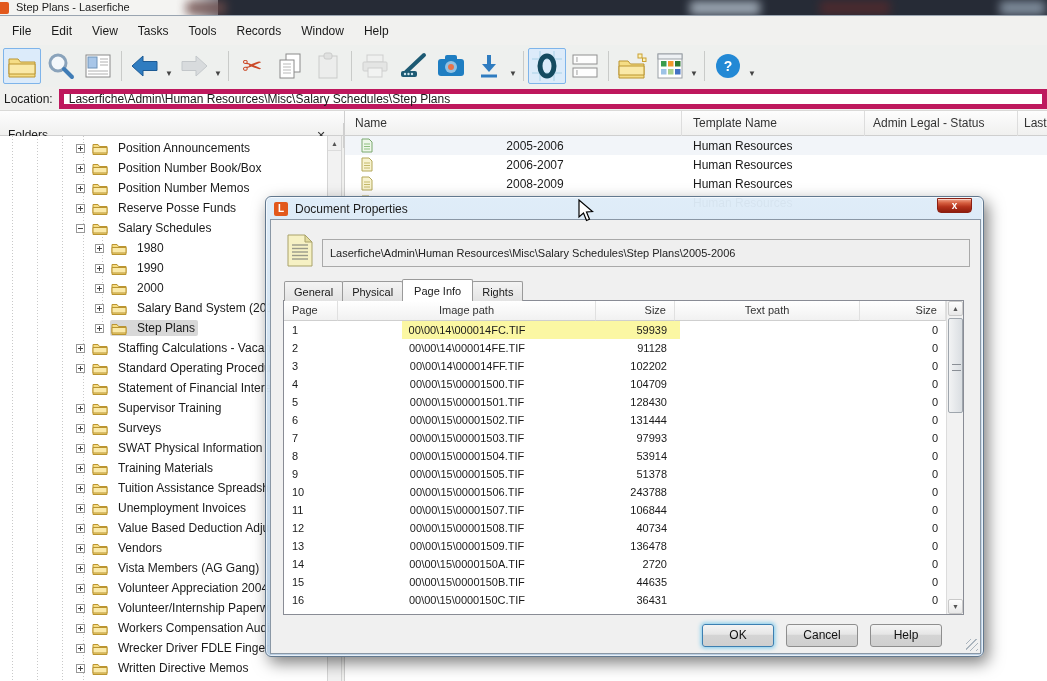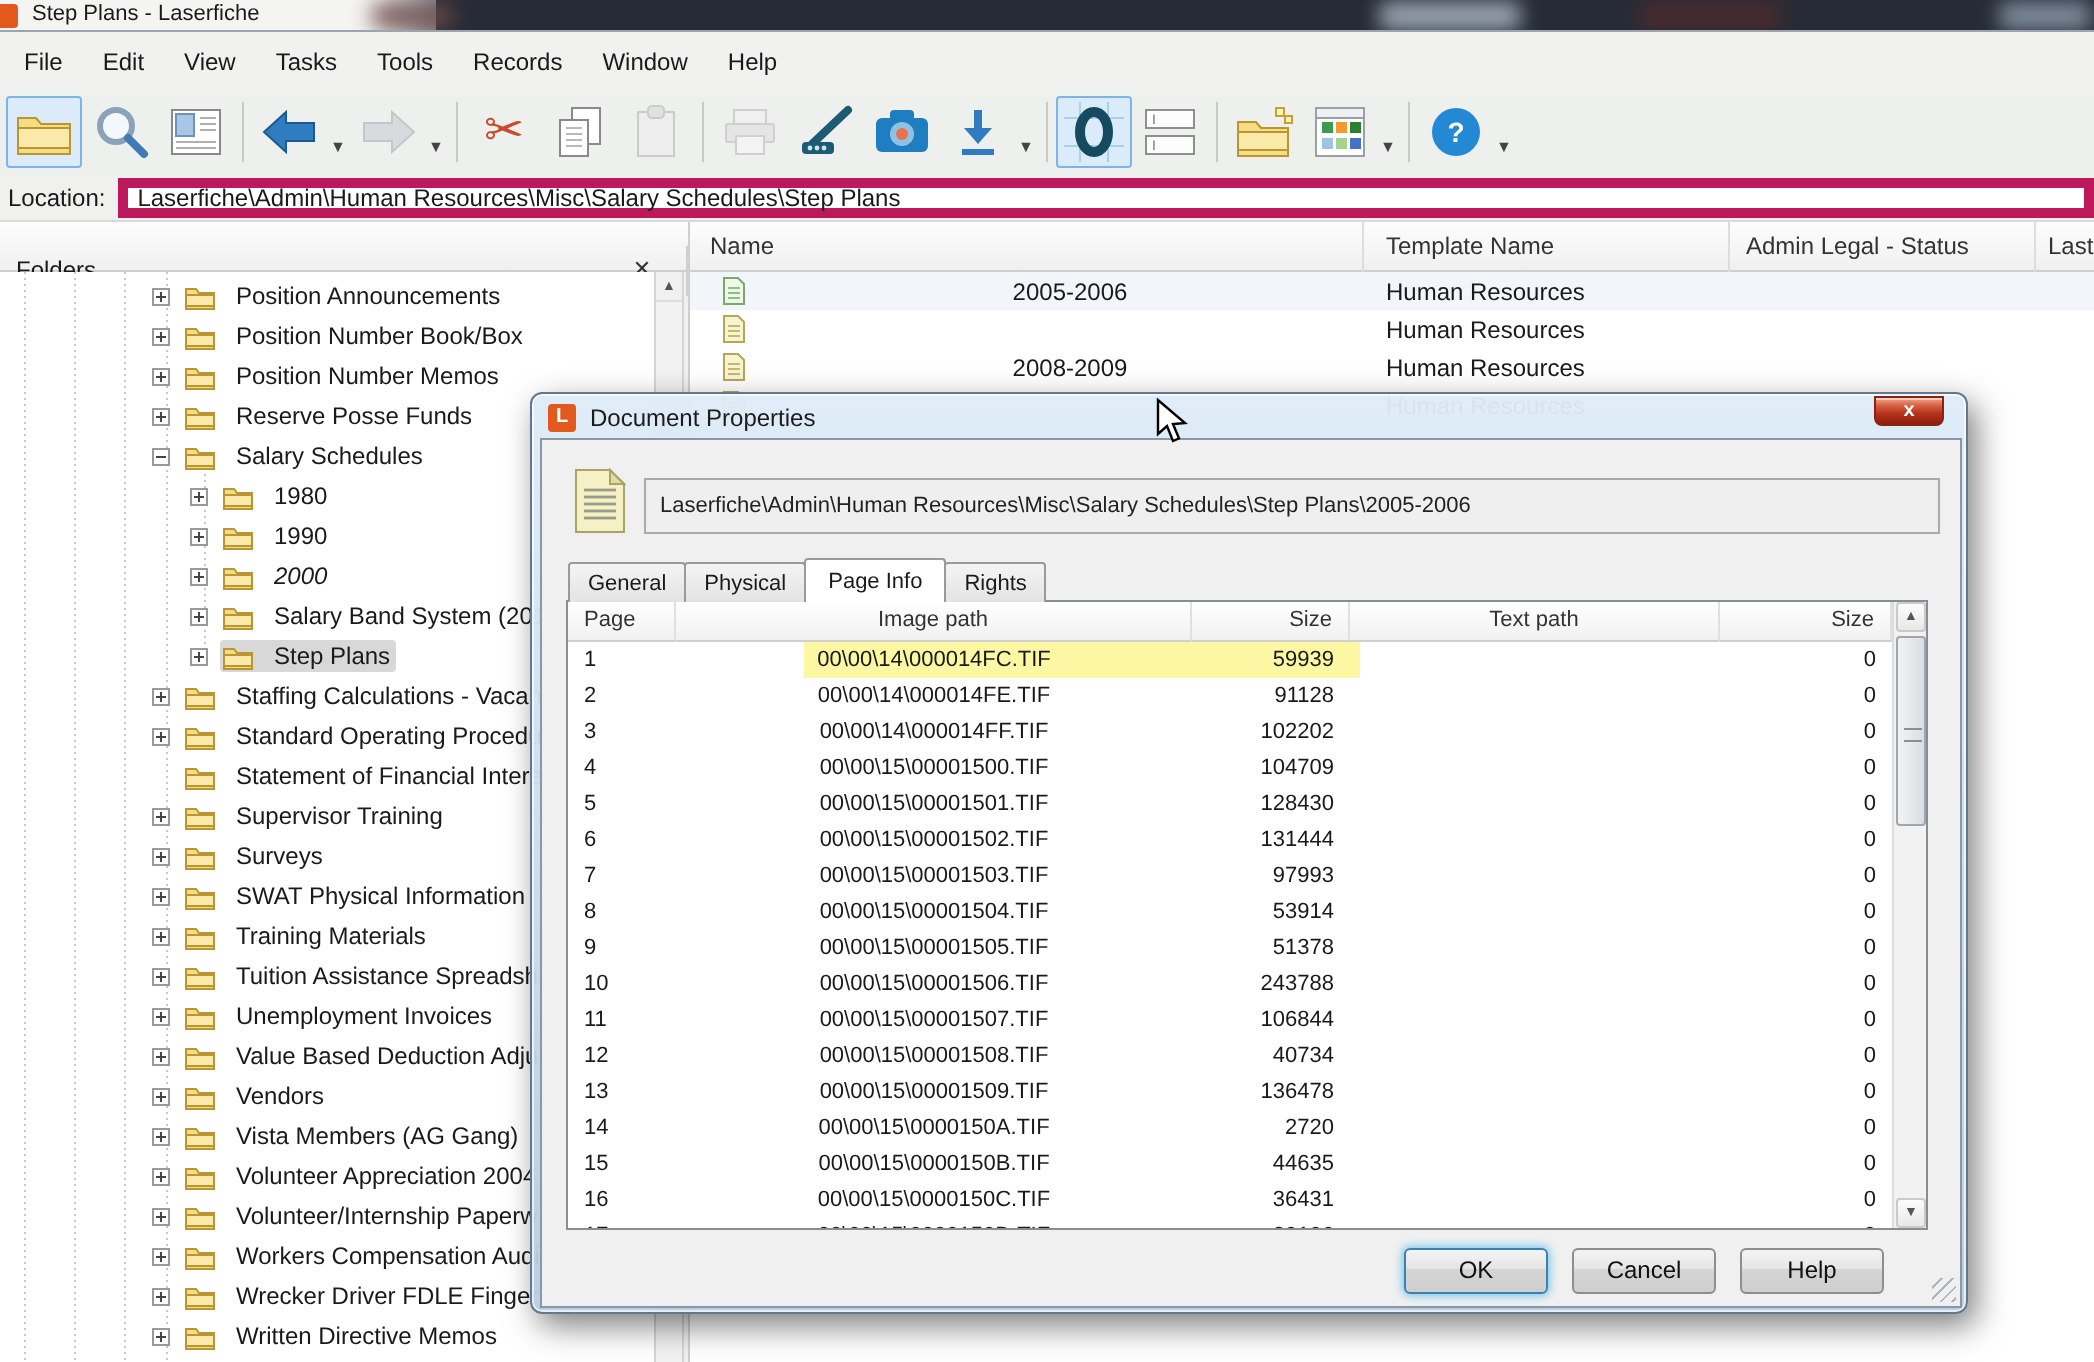--- a/index.html
+++ b/index.html
@@ -397,21 +397,21 @@
         <span class="lblwrap">
           <span style="display: inline-flex; margin-right: 5px;">
             <svg class="tfolder" width="16" height="13" viewBox="0 0 16 13">
               <path d="M1 2.5 h5 l1.5 2 H15 v8 H1 z" fill="#f5dd86" stroke="#bb9531"></path>
               <path d="M1 5.5 h14 v5.5 H1 z" fill="#fae9a8" stroke="#bb9531"></path>
             </svg>
           </span>
           <span class="tlabel">1990</span>
         </span>
       </div>
-      <div class="titem" style="top: 142px; left: 95px; font-style: italic;">
+      <div class="titem" style="top: 142px; left: 95px;">
         <span class="expander plus"></span>
         <span class="lblwrap">
           <span style="display: inline-flex; margin-right: 5px;">
             <svg class="tfolder" width="16" height="13" viewBox="0 0 16 13">
               <path d="M1 2.5 h5 l1.5 2 H15 v8 H1 z" fill="#f5dd86" stroke="#bb9531"></path>
               <path d="M1 5.5 h14 v5.5 H1 z" fill="#fae9a8" stroke="#bb9531"></path>
             </svg>
           </span>
           <span class="tlabel">2000</span>
         </span>
@@ -669,20 +669,21 @@
         <span style="display: inline-flex; margin-left: 8px;">
           <svg class="doc" width="12" height="15" viewBox="0 0 12 15">
             <path d="M1 1 h7 l3 3 v10 H1 z" fill="#f8f3d0" stroke="#b3a75a"></path>
             <g stroke="#c4b86a">
               <line x1="3" y1="6" x2="9" y2="6"></line>
               <line x1="3" y1="8.5" x2="9" y2="8.5"></line>
               <line x1="3" y1="11" x2="9" y2="11"></line>
             </g>
           </svg>
         </span>
+        <span class="nm">2006-2007</span>
         <span class="tpl">Human Resources</span>
       </div>
       <div class="lrow" style="top: 38px;">
         <span style="display: inline-flex; margin-left: 8px;">
           <svg class="doc" width="12" height="15" viewBox="0 0 12 15">
             <path d="M1 1 h7 l3 3 v10 H1 z" fill="#f8f3d0" stroke="#b3a75a"></path>
             <g stroke="#c4b86a">
               <line x1="3" y1="6" x2="9" y2="6"></line>
               <line x1="3" y1="8.5" x2="9" y2="8.5"></line>
               <line x1="3" y1="11" x2="9" y2="11"></line>

